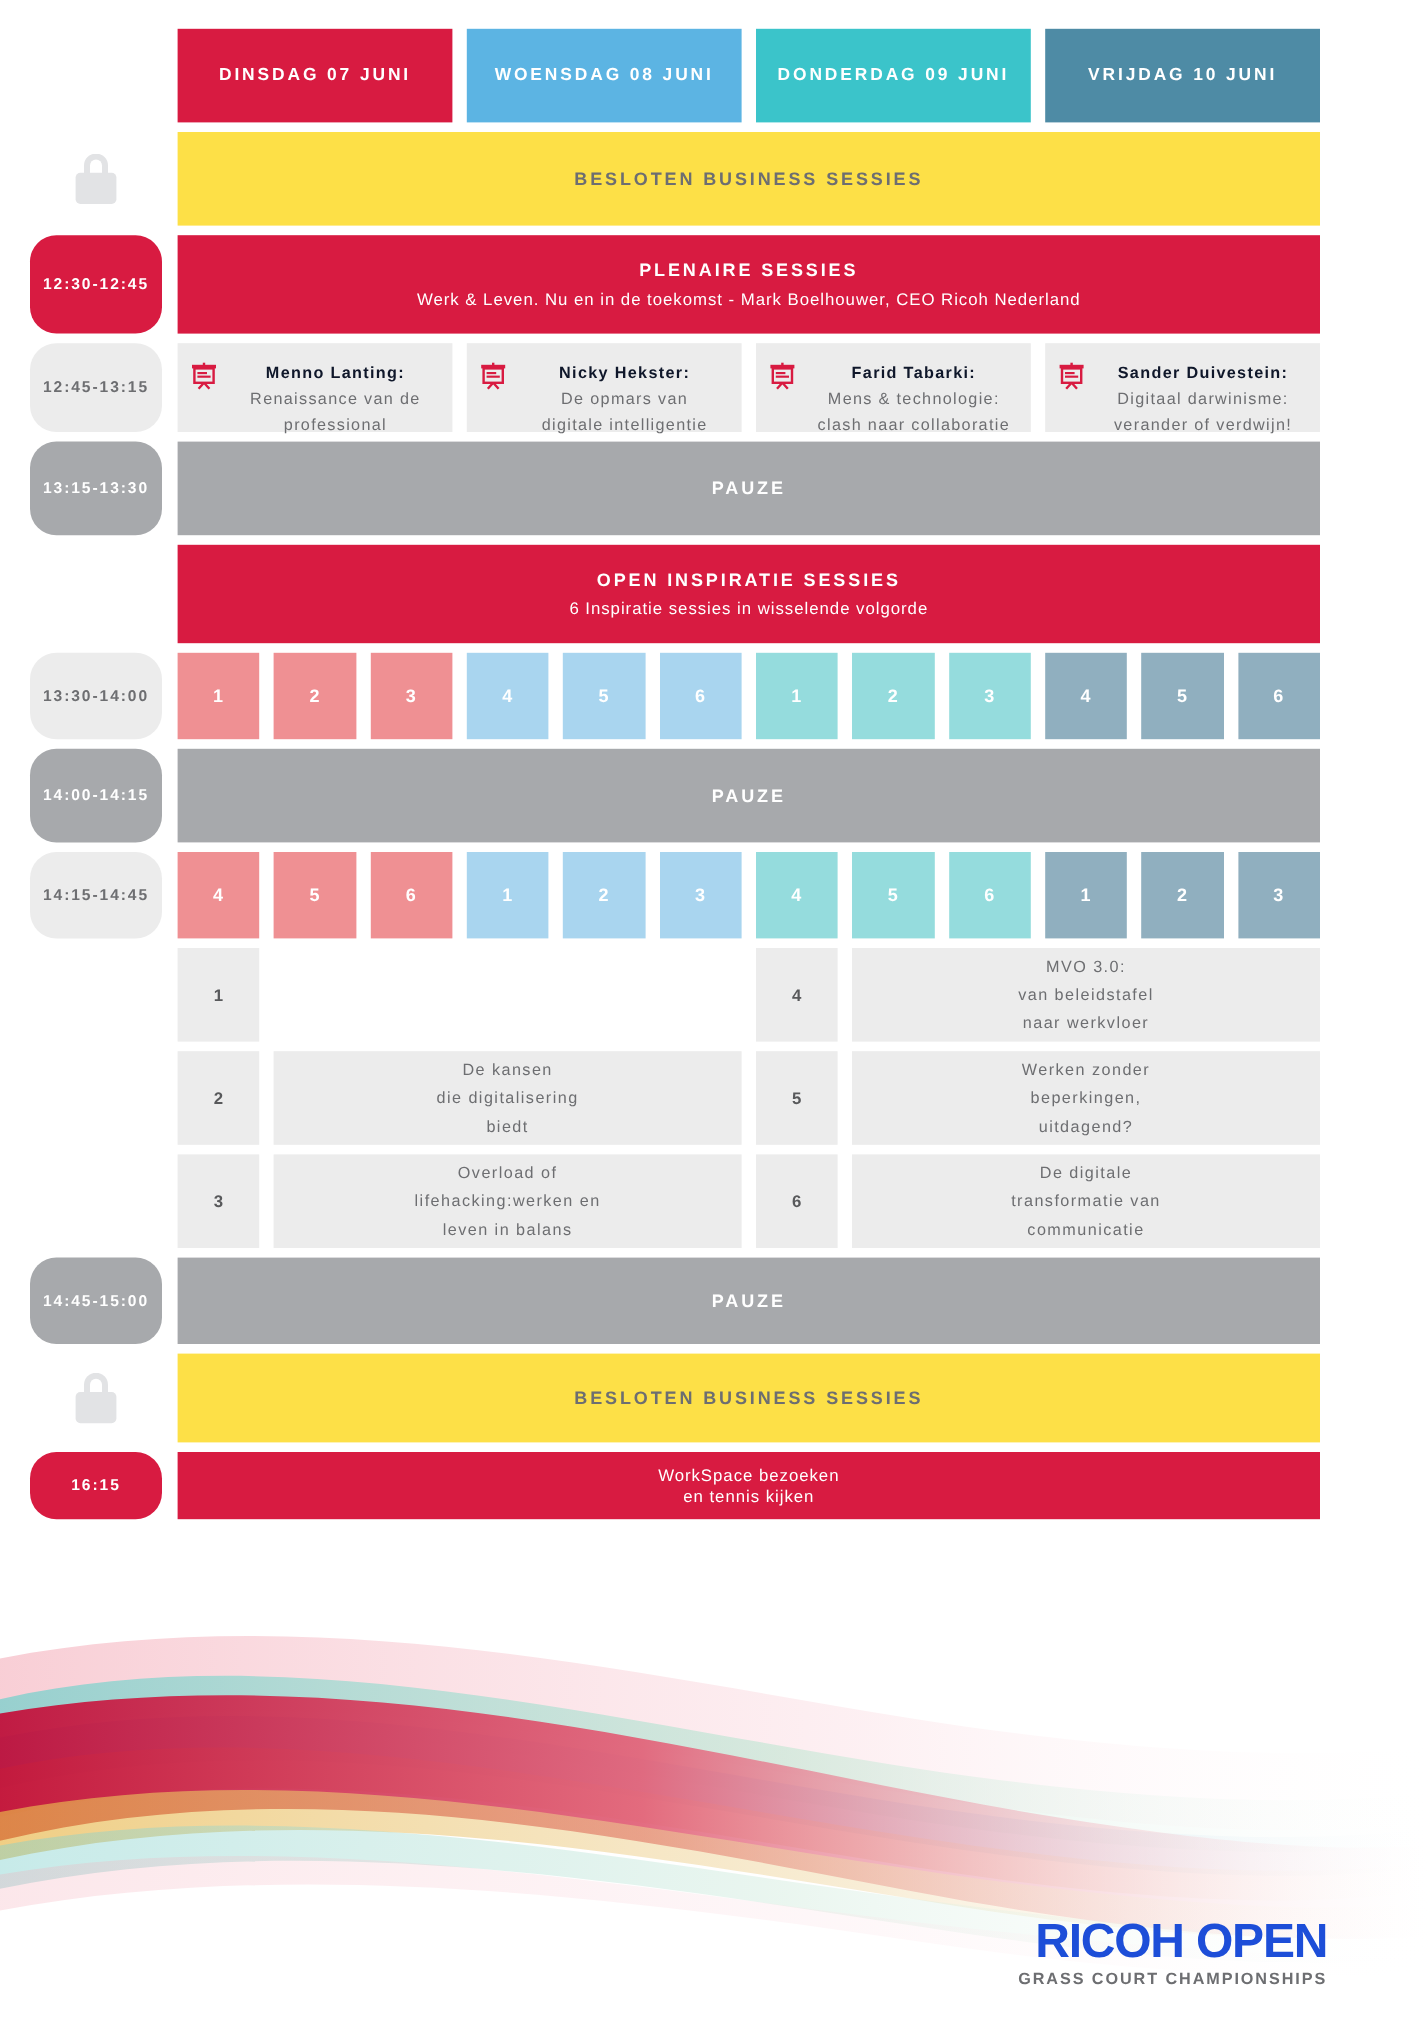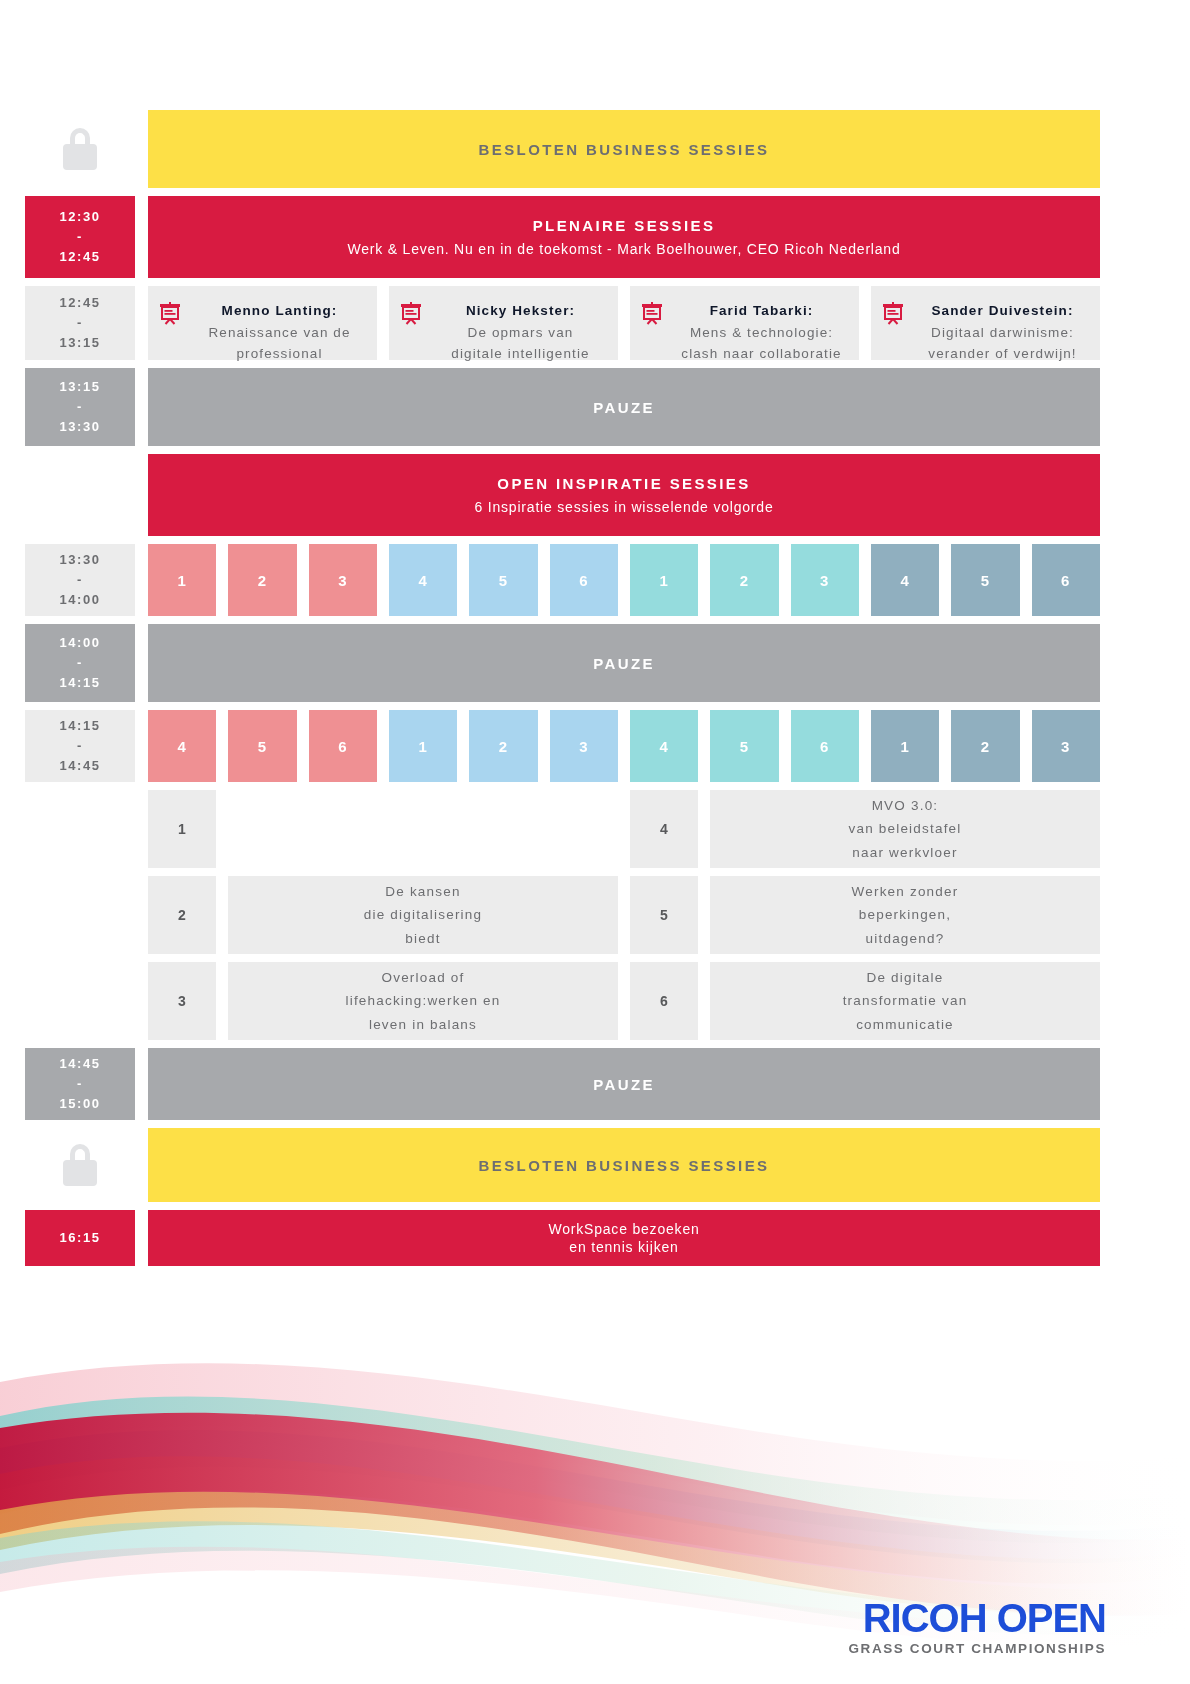--- a/index.html
+++ b/index.html
@@ -23,27 +23,28 @@
     display: flex;
     align-items: stretch;
     margin-bottom: 8px;
   }
   .timecell {
     width: 110px;
     min-width: 110px;
     margin-left: 25px;
     margin-right: 13px;
     display: flex;
-    flex-direction: column;
+    flex-direction: row;
     align-items: center;
     justify-content: center;
     font-size: 13px;
     letter-spacing: 1.6px;
     font-weight: bold;
     line-height: 1.55;
+    border-radius: 22px;
   }
   .timecell.empty { background: transparent; }
   .timecell.grey  { background: #ececec; color: #6d6e71; }
   .timecell.red   { background: #d81b41; color: #ffffff; }
   .timecell.dark  { background: #a7a9ac; color: #ffffff; }
   .body-area {
     flex: 1;
     margin-right: 90px;
     display: flex;
     align-items: stretch;
@@ -190,20 +191,34 @@
     display: block;
     font-size: 13.5px; font-weight: bold; color: #6d6e71;
     letter-spacing: 1.6px; margin-top: 3px;
   }
 </style>
 </head>
 <body>
 
 <div id="page">
 
+  <div id="dayheader">
+    <div class="day" style="background: rgb(216, 27, 65);">
+        <span>DINSDAG 07 JUNI</span>
+      </div>
+    <div class="day" style="background: rgb(92, 180, 227);">
+        <span>WOENSDAG 08 JUNI</span>
+      </div>
+    <div class="day" style="background: rgb(59, 196, 202);">
+        <span>DONDERDAG 09 JUNI</span>
+      </div>
+    <div class="day" style="background: rgb(78, 139, 165);">
+        <span>VRIJDAG 10 JUNI</span>
+      </div>
+  </div>
 
   <div style="height:110px"></div>
 
   <div class="row" style="height:78px">
     <div class="lockwrap">
       <div class="lock">
         <div class="shackle"></div>
           <div class="body"></div>
       </div>
     </div>

